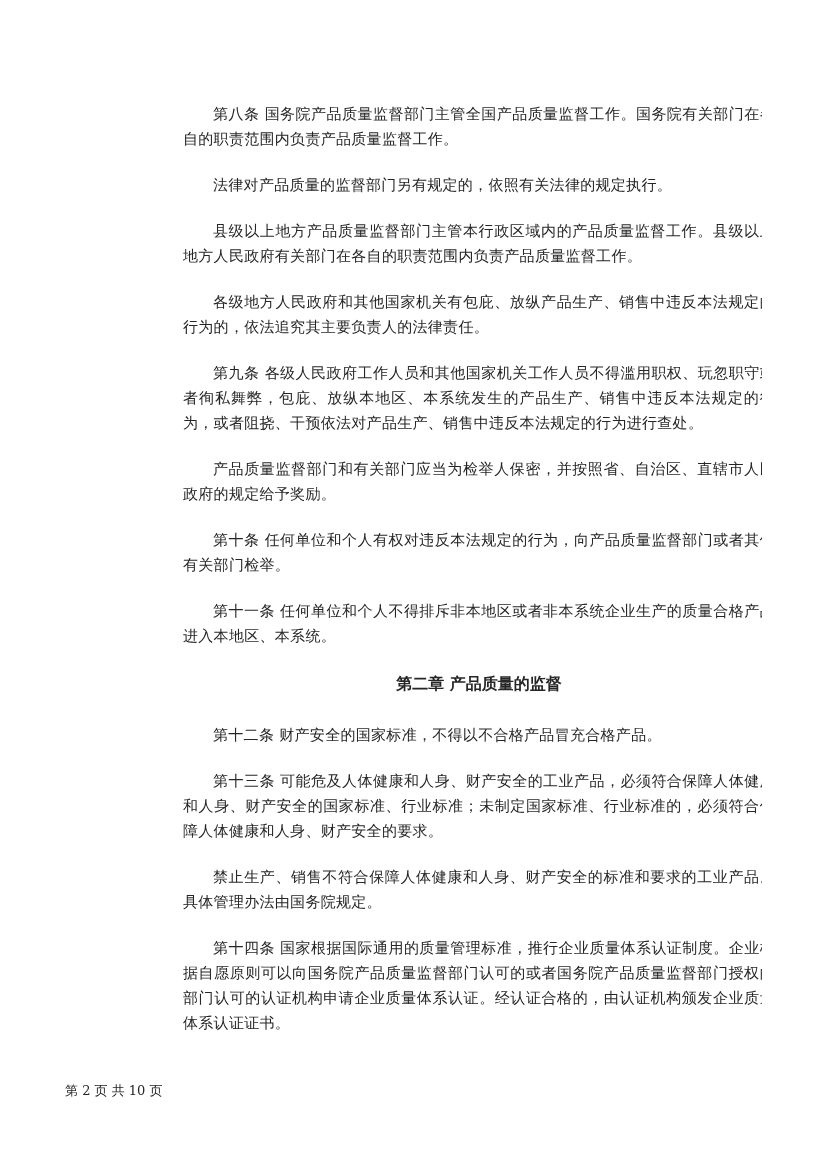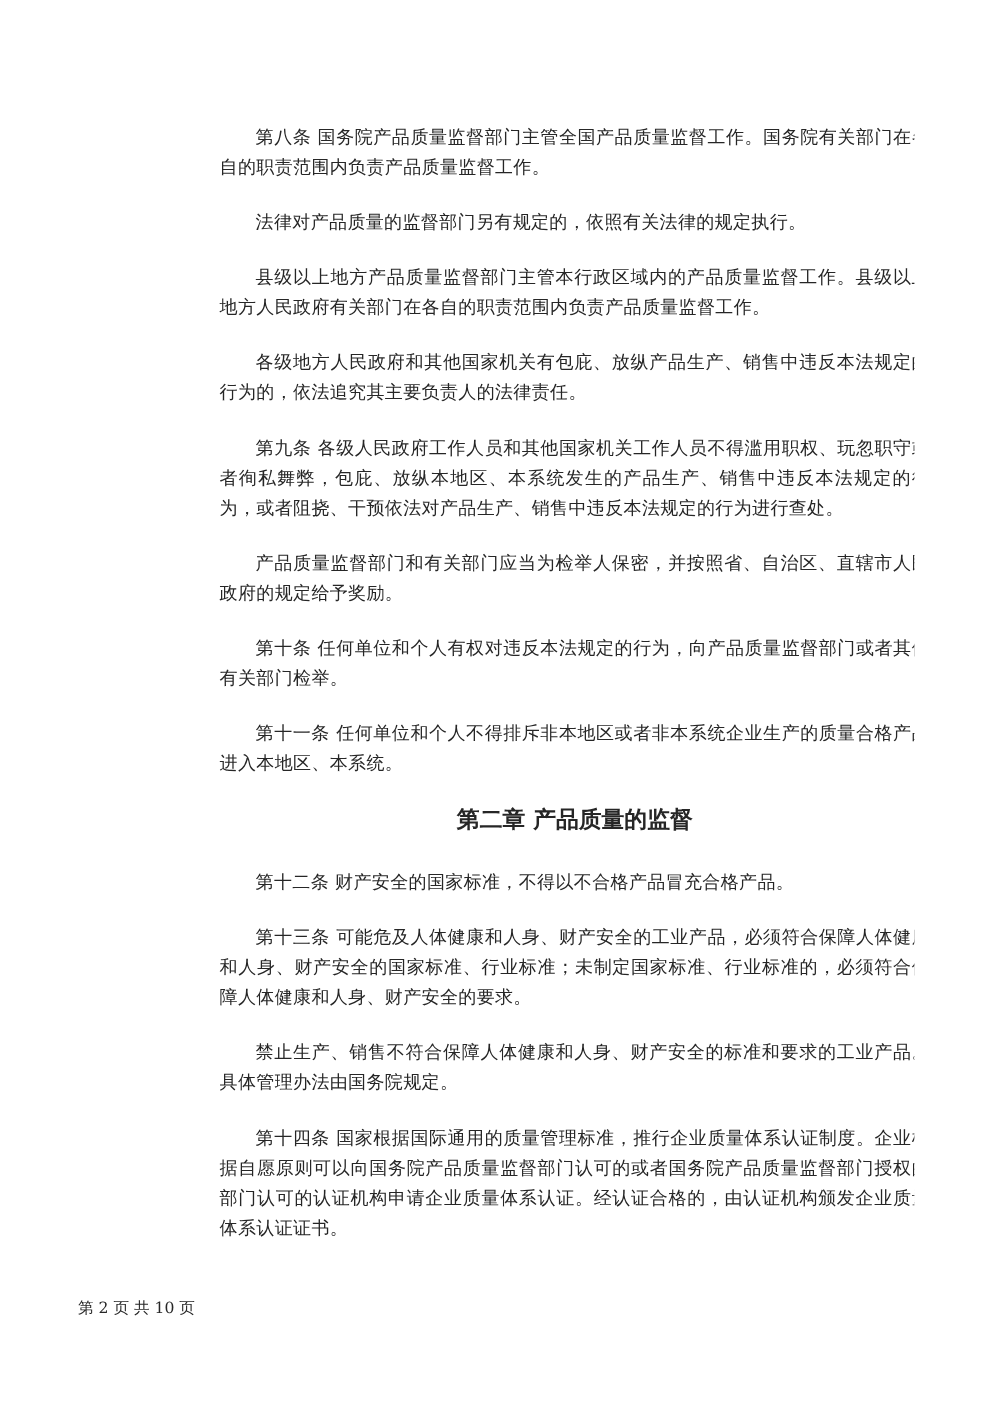--- a/index.html
+++ b/index.html
@@ -25,21 +25,21 @@
   }
   .para {
     font-size: 15px;
     line-height: 25px;
     margin: 0 0 21px 0;
     text-indent: 2em;
     text-align: justify;
     letter-spacing: 0.3px;
   }
   .chapter {
-    font-size: 19px;
+    font-size: 16px;
     line-height: 27px;
     font-weight: bold;
     text-align: center;
     text-indent: 0;
     margin: 16px 0 26px 0;
   }
   .page-footer {
     position: absolute;
     top: 1082px;
     left: 0;

